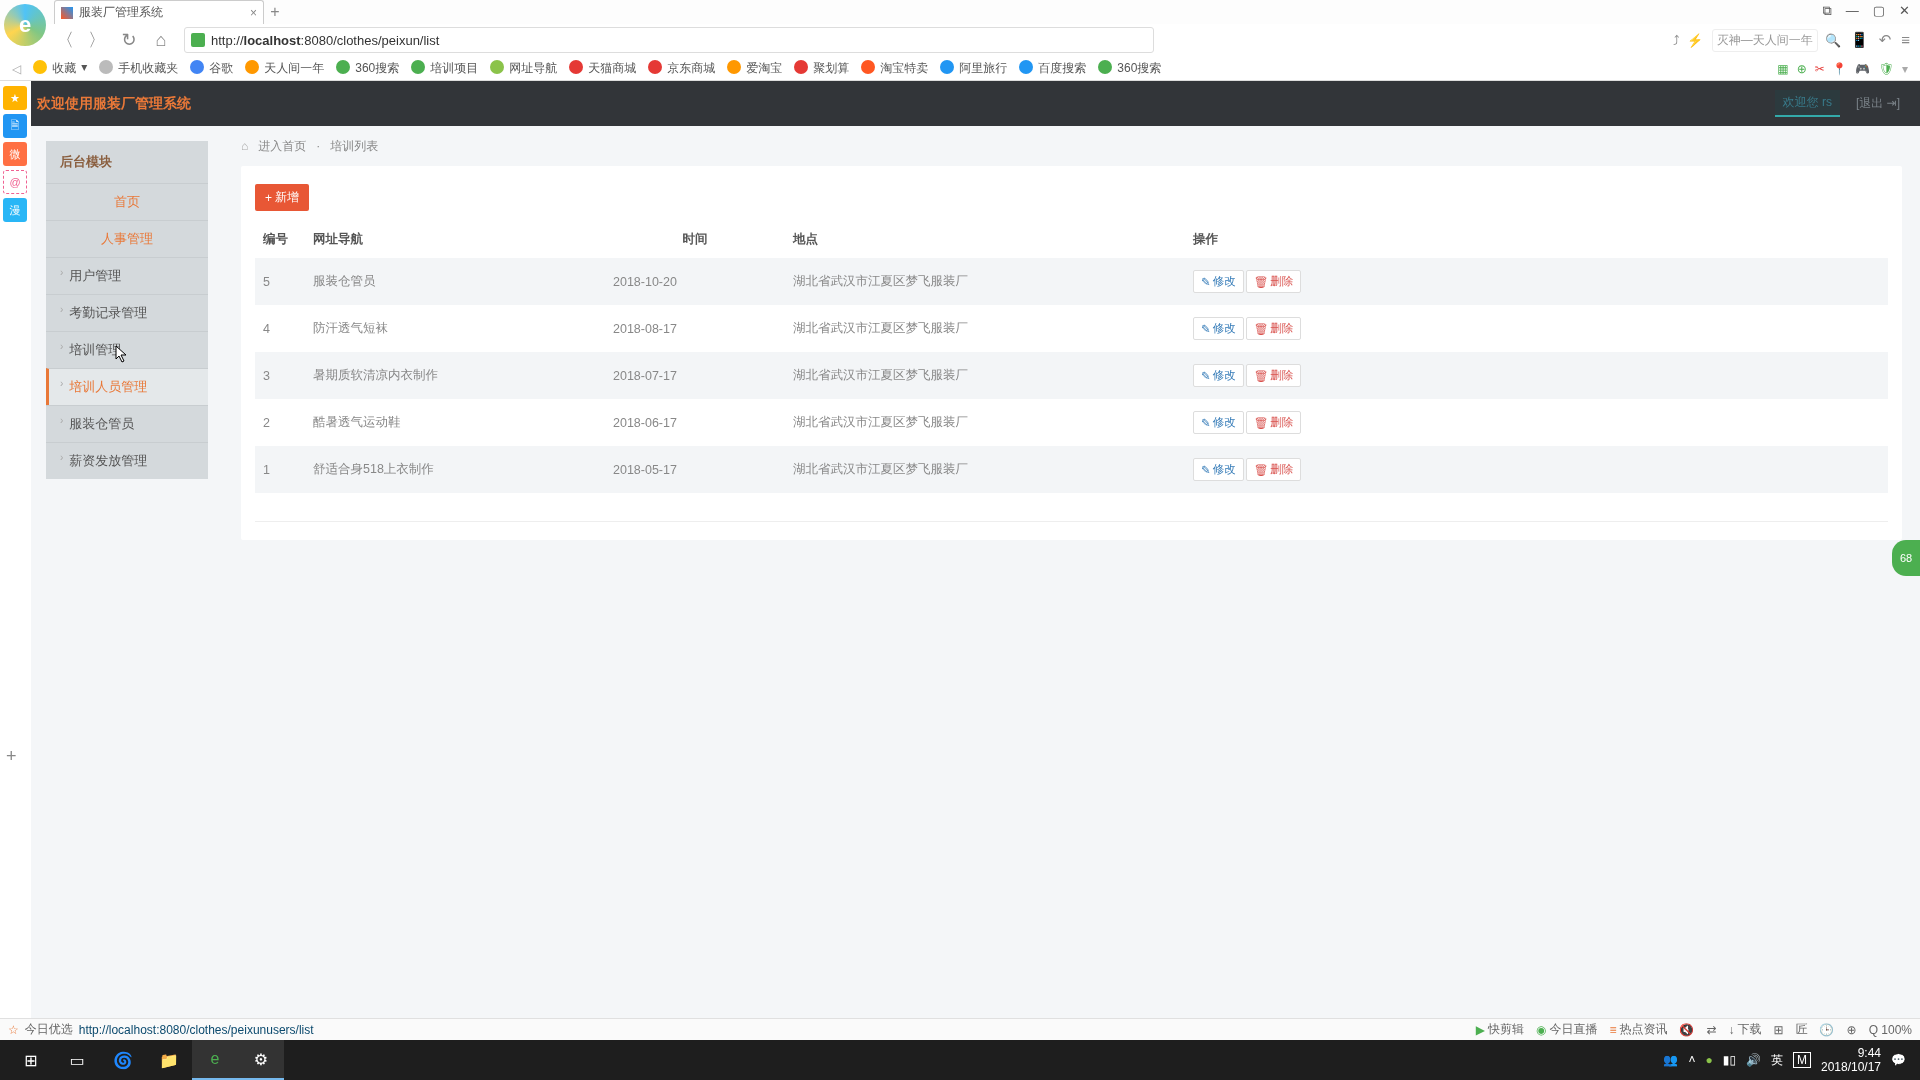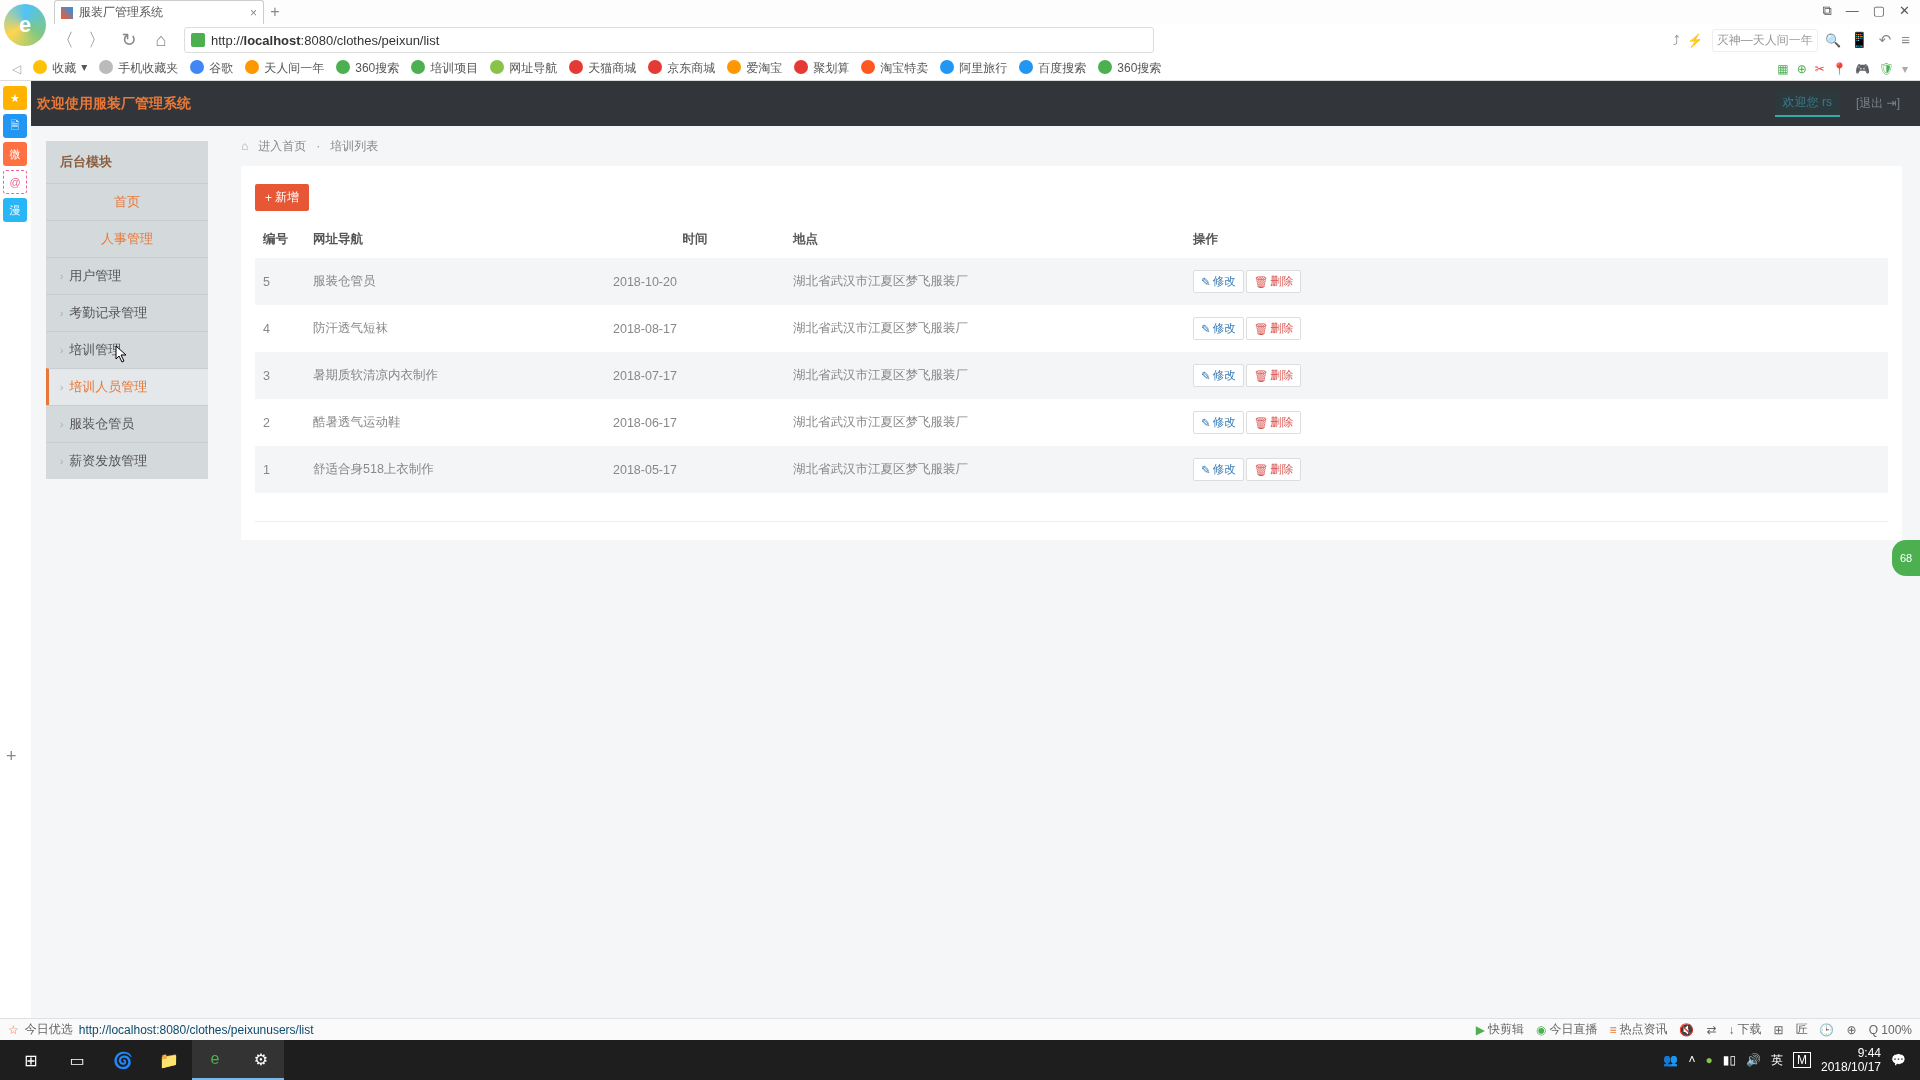--- a/index.html
+++ b/index.html
@@ -42,21 +42,21 @@
 .app-header .right { margin-left: auto; display: flex; align-items: center; gap: 16px; font-size: 12px; }
 .app-header .welcome { color: #387a8a; background:#2c3a3e; padding:4px 8px; border-bottom:2px solid #3aa;}
 .app-header .logout { color: #7a8288; cursor: pointer; }
 
 .app-body { display: flex; height: calc(100% - 45px); }
 
 
 .sidebar { width: 192px; padding: 15px; }
 .side-panel { background: #d4d9dc; }
 .side-head { padding: 12px 14px; font-size: 13px; color: #8a5f3f; font-weight: 600; }
-.side-item { padding: 9px 14px; font-size: 13px; color: #555; border-top: 1px solid #c8cdd0; cursor: pointer; display:flex; align-items:center; gap:6px;}
+.side-item { padding: 9px 14px; font-size: 13px; color: #555; border-top: 1px solid #c8cdd0; cursor: pointer; display:flex; align-items:flex-start; gap:6px;}
 .side-item.center { justify-content:center; }
 .side-item.orange { color: #e97838; }
 .side-item .chev { color:#aaa; font-size:10px; }
 .side-item.active { background: #e4e8ea; color: #e97838; border-left: 3px solid #e97838; padding-left: 11px; }
 
 
 .main { flex: 1; padding: 0 18px; }
 .breadcrumb { height: 40px; display: flex; align-items: center; gap: 10px; font-size: 12px; color: #888; }
 .breadcrumb .home-ic { color:#aaa; }
 .breadcrumb a { color: #888; text-decoration: none; }

